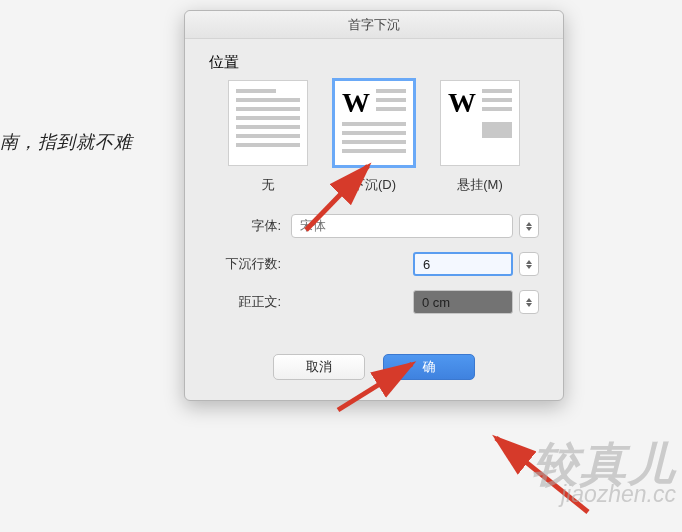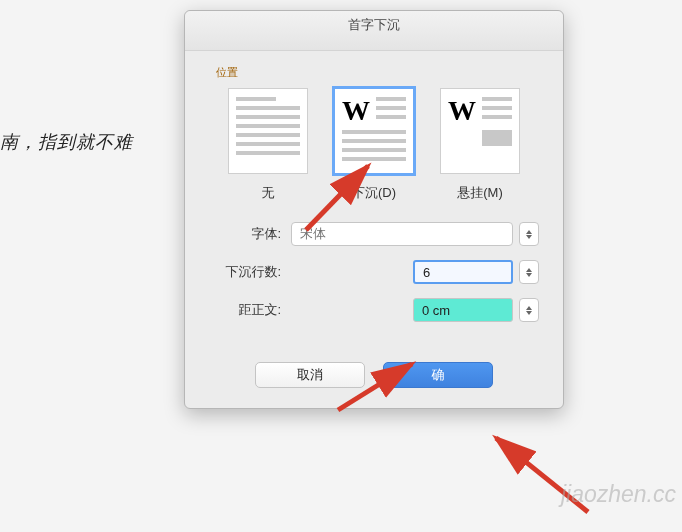--- a/index.html
+++ b/index.html
@@ -27,34 +27,34 @@
     position: absolute;
     left: 184px;
     top: 10px;
     width: 380px;
     background: #ececec;
     border: 1px solid #b6b6b6;
     border-radius: 6px;
     box-shadow: 0 6px 20px rgba(0,0,0,0.25);
   }
   .titlebar {
-    height: 40px;
+    height: 28px;
     line-height: 28px;
     text-align: center;
     font-size: 13px;
     color: #444;
     border-bottom: 1px solid #d4d4d4;
     background: linear-gradient(#f2f2f2,#e4e4e4);
     border-radius: 6px 6px 0 0;
   }
   .section-label {
     text-align: left;
-    color: #a16207;
-    font-size: 11px;
-    margin: 14px 0 8px 31px;
+    color: #000000;
+    font-size: 15px;
+    margin: 14px 0 8px 24px;
   }
   .position-row {
     display: flex;
     justify-content: center;
     gap: 26px;
     padding: 0 20px;
     margin-top: 6px;
   }
   .pos-item { text-align: center; }
   .thumb {
@@ -144,40 +144,40 @@
     cursor: pointer;
   }
   .arr { width:0;height:0;border-left:3px solid transparent;border-right:3px solid transparent; }
   .arr.up { border-bottom:4px solid #666; }
   .arr.down { border-top:4px solid #666; }
   .num-input {
     width: 100px;
     height: 24px;
     border: 1px solid #c6c6c6;
     border-radius: 3px;
-    background: #5eead4;
+    background: #737373;
     padding: 0 8px;
     font-size: 13px;
     color: #222;
     display: flex;
     align-items: center;
   }
   .num-input.focused {
     border: 2px solid #5a9df0;
     background: #f4f8ff;
   }
   .spacer { flex: 1; }
   .button-row {
     display: flex;
     justify-content: center;
     gap: 18px;
     padding: 14px 0 20px 0;
   }
   .btn {
-    width: 110px;
+    width: 92px;
     height: 26px;
     border-radius: 5px;
     font-size: 13px;
     display: flex;
     align-items: center;
     justify-content: center;
     cursor: pointer;
     border: 1px solid #c4c4c4;
     background: linear-gradient(#ffffff,#f1f1f1);
     color: #222;
@@ -339,14 +339,15 @@
 <svg class="red-arrow" style="left:478px;top:430px" width="120" height="90">
   <defs>
       <marker id="ah3" markerWidth="10" markerHeight="10" refX="8" refY="3" orient="auto">
         <path d="M0,0 L9,3 L0,6 Z" fill="#d63a2a"></path>
       </marker>
     </defs>
   <line x1="110" y1="82" x2="18" y2="8" stroke="#d63a2a" stroke-width="5" marker-end="url(#ah3)"></line>
 </svg>
 
 <div class="watermark">
+  <div class="cn">较真儿</div>
   <div class="py">jiaozhen.cc</div>
 </div>
 
 </body></html>

